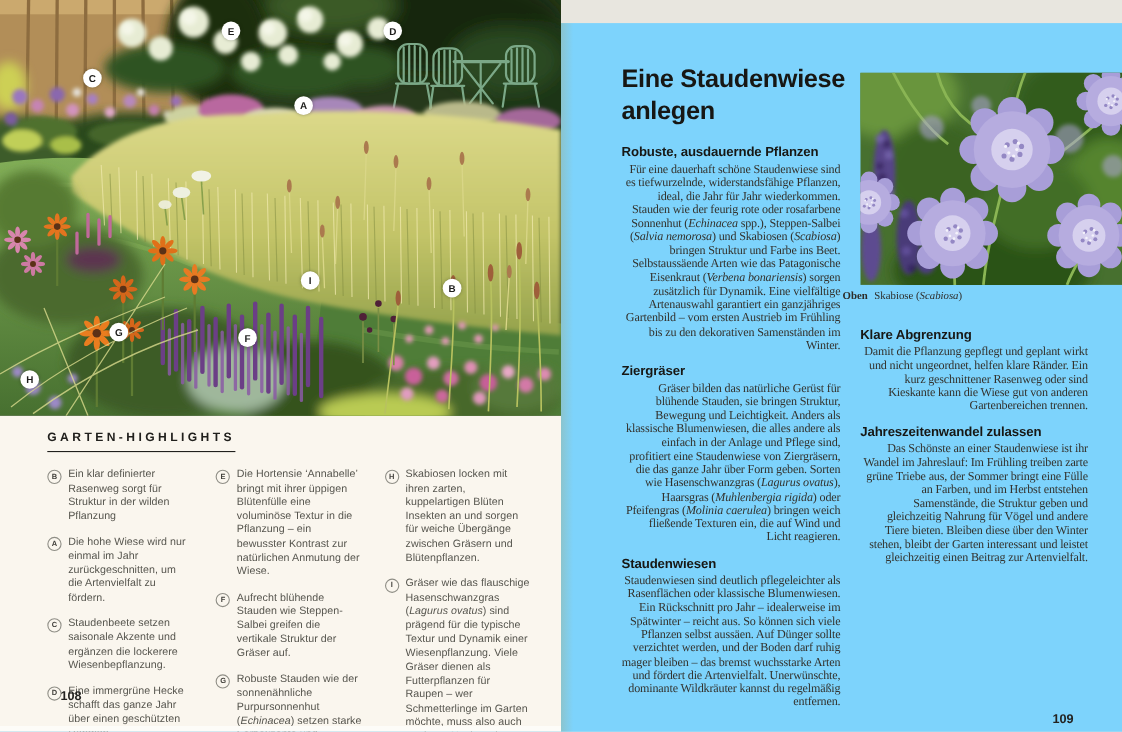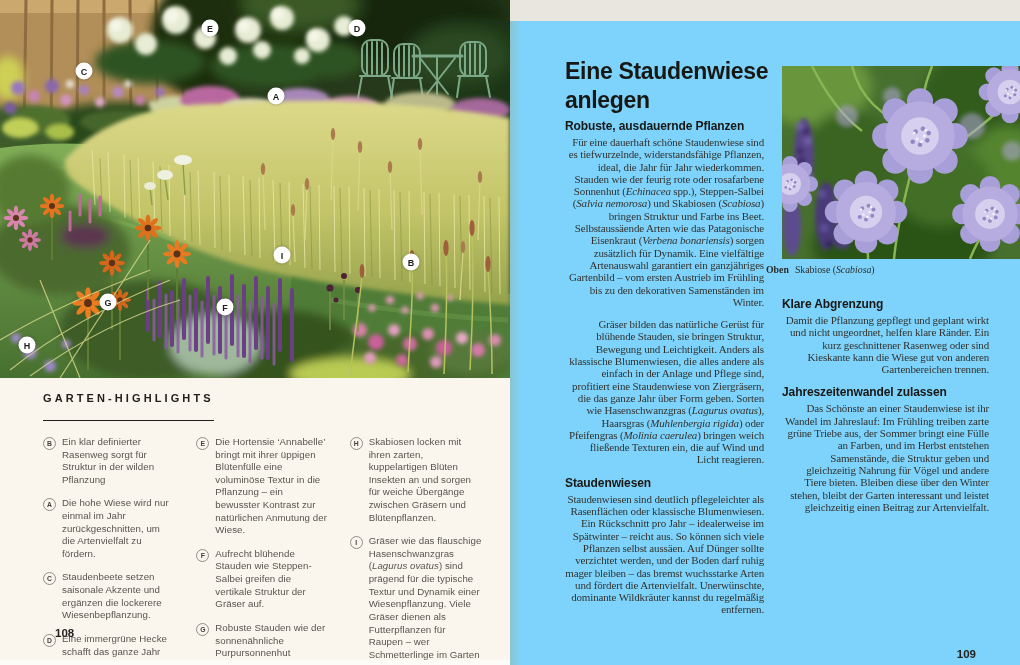--- a/index.html
+++ b/index.html
@@ -13,37 +13,37 @@
     background:linear-gradient(90deg,rgba(160,172,132,.38),rgba(160,172,132,0));pointer-events:none;}
 
   
   .garden-photo{position:absolute;left:0;top:0;width:510px;height:378px;margin:0;overflow:hidden;}
   .garden-photo svg{display:block;width:100%;height:100%;}
   .marker{position:absolute;width:17px;height:17px;transform:translate(-50%,-50%);
     background:#fff;border-radius:50%;display:flex;align-items:center;justify-content:center;
     font:700 9px "Liberation Sans",sans-serif;color:#1d1d1b;box-shadow:0 0 3px rgba(20,25,10,.35);}
   .highlights{position:absolute;left:43px;right:28px;top:388px;}
   .hl-heading{margin:0;display:inline-block;font:700 11px "Liberation Sans",sans-serif;
-    letter-spacing:3.1px;color:#21201d;border-bottom:1.6px solid #21201d;padding-bottom:16px;}
+    letter-spacing:3.1px;color:#21201d;border-bottom:1.6px solid #21201d;padding-bottom:6px;}
   .hl-cols{display:flex;gap:21px;margin-top:15px;}
   .hl-col{flex:1;min-width:0;}
   .hl-item{display:flex;gap:6px;margin-bottom:11px;}
   .hl-letter{flex:0 0 auto;width:11px;height:11px;margin-top:1px;border:1px solid #8f8e86;
     border-radius:50%;display:flex;align-items:center;justify-content:center;
     font:700 6.8px "Liberation Sans",sans-serif;color:#403f3a;}
   .hl-text{font:400 9.7px/1.3 "Liberation Sans",sans-serif;color:#56554e;letter-spacing:.05px;}
   .hl-text i{font-style:italic;}
   .page-num{position:absolute;bottom:26px;font:700 11.5px "Liberation Sans",sans-serif;color:#232220;}
   .page-left .page-num{left:55px;}
   .page-right .page-num{right:44px;}
 
   
   .title{position:absolute;left:55px;top:36px;width:238px;margin:0;
     font:700 23px/1.28 "Liberation Sans",sans-serif;letter-spacing:-.3px;color:#171714;}
-  .col-a{position:absolute;left:55px;top:98px;width:199px;}
+  .col-a{position:absolute;left:55px;top:110px;width:199px;}
   .col-b{position:absolute;left:272px;top:276px;width:207px;}
   .txt-section{margin-bottom:10px;}
   .txt-section h3{margin:0 0 3px;font:700 12px "Liberation Sans",sans-serif;
     letter-spacing:-.1px;color:#171714;}
   .txt-section p{margin:0;font:400 11px/12.3px "Liberation Serif",serif;color:#33322d;
     letter-spacing:-.15px;text-align:right;hyphens:auto;}
   .txt-section p i{font-style:italic;}
   .scabiosa-photo{position:absolute;left:272px;top:45px;width:238px;height:193px;margin:0;overflow:hidden;}
   .scabiosa-photo svg{display:block;width:100%;height:100%;}
   .caption{position:absolute;left:256px;top:243px;width:220px;
@@ -427,20 +427,21 @@
   <div class="page page-right">
 
     <h1 class="title">Eine Staudenwiese anlegen</h1>
 
     <div class="col-a">
       <section class="txt-section">
         <h3>Robuste, ausdauernde Pflanzen</h3>
         <p><span>Für eine dauerhaft schöne Staudenwiese sind es tiefwurzelnde, widerstandsfähige Pflanzen, ideal, die Jahr für Jahr wiederkommen. Stauden wie der feurig rote oder rosafarbene Sonnenhut (</span><i>Echinacea</i><span> spp.), Steppen-Salbei (</span><i>Salvia nemorosa</i><span>) und Skabiosen (</span><i>Scabiosa</i><span>) bringen Struktur und Farbe ins Beet. Selbstaussäende Arten wie das Patagonische Eisenkraut (</span><i>Verbena bonariensis</i><span>) sorgen zusätzlich für Dynamik. Eine vielfältige Artenauswahl garantiert ein ganzjähriges Gartenbild – vom ersten Austrieb im Frühling bis zu den dekorativen Samenständen im Winter.</span></p>
       </section>
       <section class="txt-section">
+        <h3>Ziergräser</h3>
         <p><span>Gräser bilden das natürliche Gerüst für blühende Stauden, sie bringen Struktur, Bewegung und Leichtigkeit. Anders als klassische Blumenwiesen, die alles andere als einfach in der Anlage und Pflege sind, profitiert eine Staudenwiese von Ziergräsern, die das ganze Jahr über Form geben. Sorten wie Hasenschwanzgras (</span><i>Lagurus ovatus</i><span>), Haarsgras (</span><i>Muhlenbergia rigida</i><span>) oder Pfeifengras (</span><i>Molinia caerulea</i><span>) bringen weich fließende Texturen ein, die auf Wind und Licht reagieren.</span></p>
       </section>
       <section class="txt-section">
         <h3>Staudenwiesen</h3>
         <p><span>Staudenwiesen sind deutlich pflegeleichter als Rasenflächen oder klassische Blumenwiesen. Ein Rückschnitt pro Jahr – idealerweise im Spätwinter – reicht aus. So können sich viele Pflanzen selbst aussäen. Auf Dünger sollte verzichtet werden, und der Boden darf ruhig mager bleiben – das bremst wuchsstarke Arten und fördert die Artenvielfalt. Unerwünschte, dominante Wildkräuter kannst du regelmäßig entfernen.</span></p>
       </section>
     </div>
 
     <figure class="scabiosa-photo">
       <svg viewBox="0 0 238 193" preserveAspectRatio="none">

